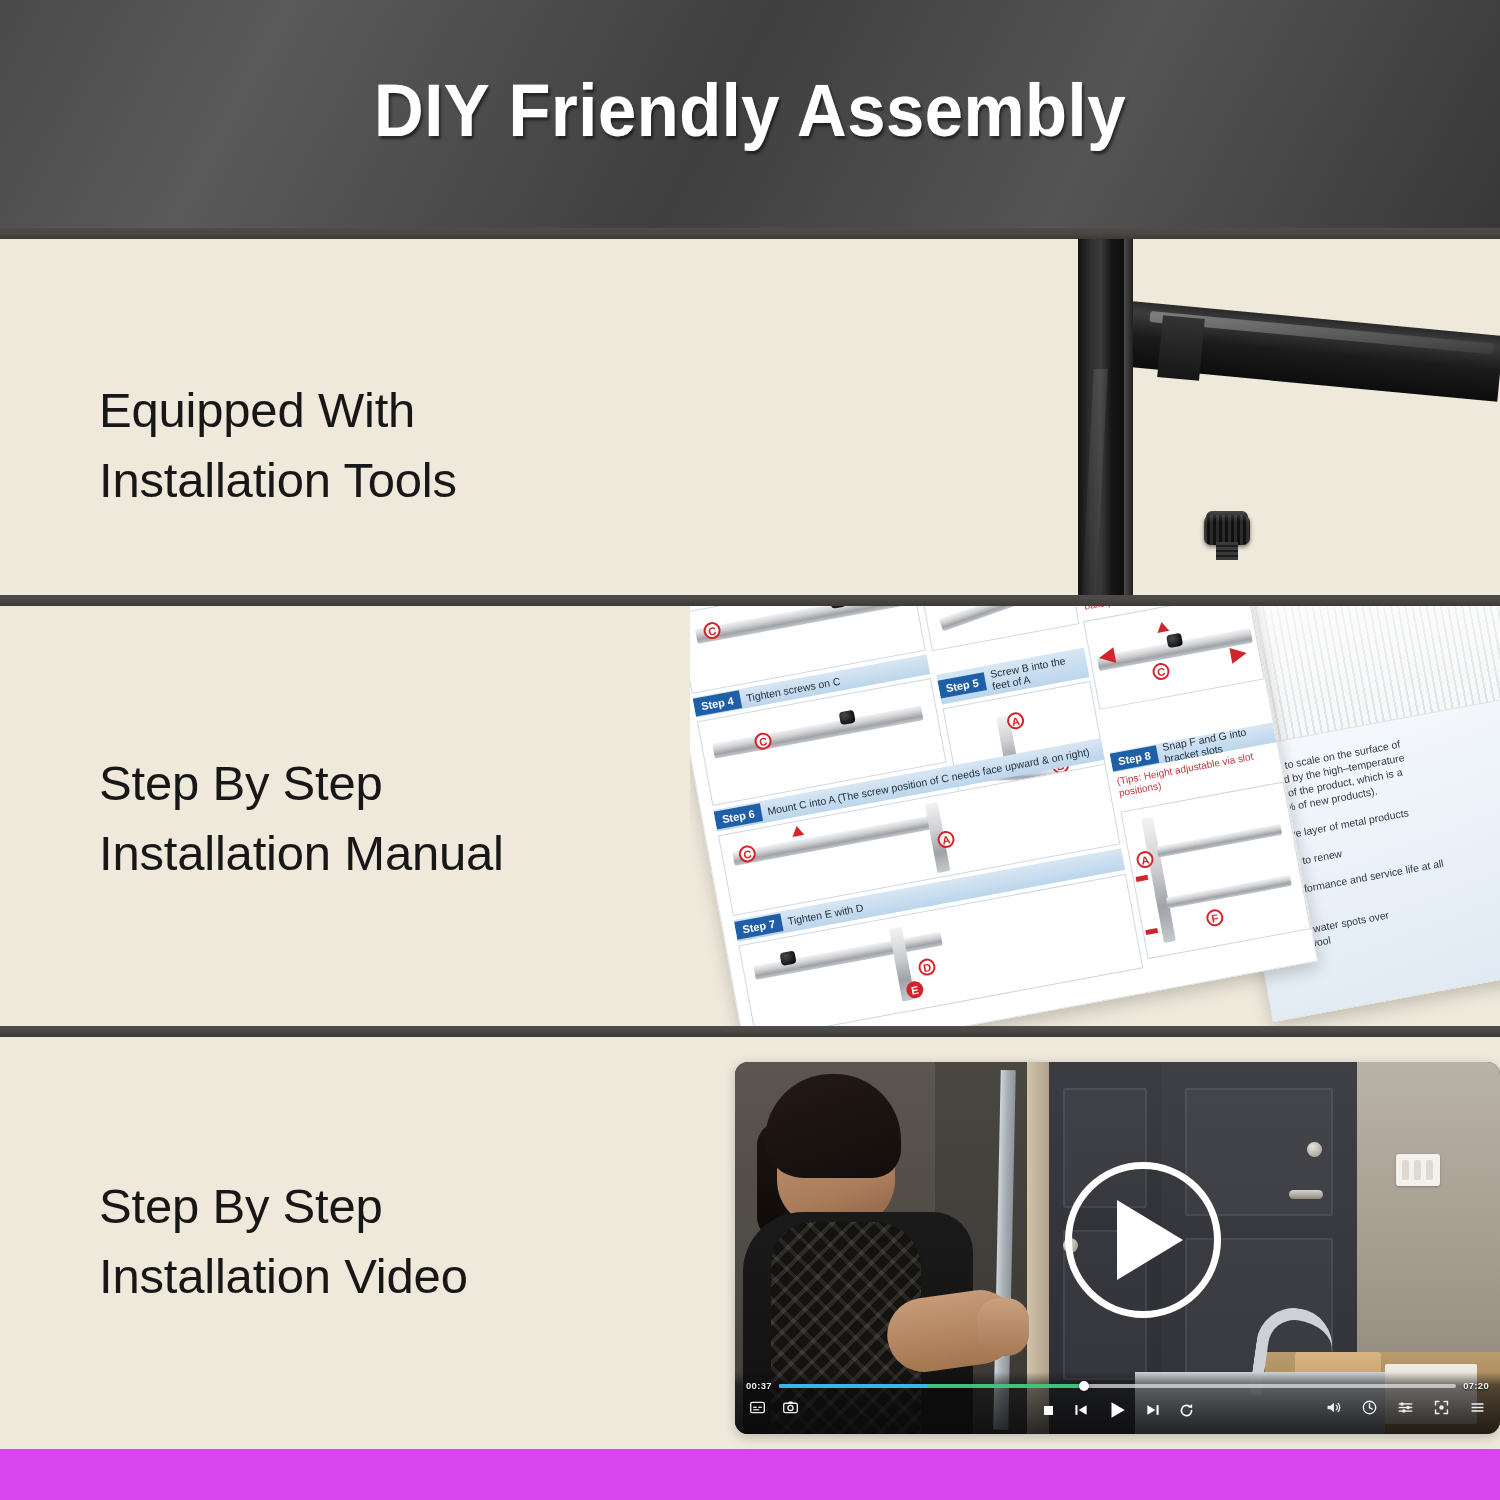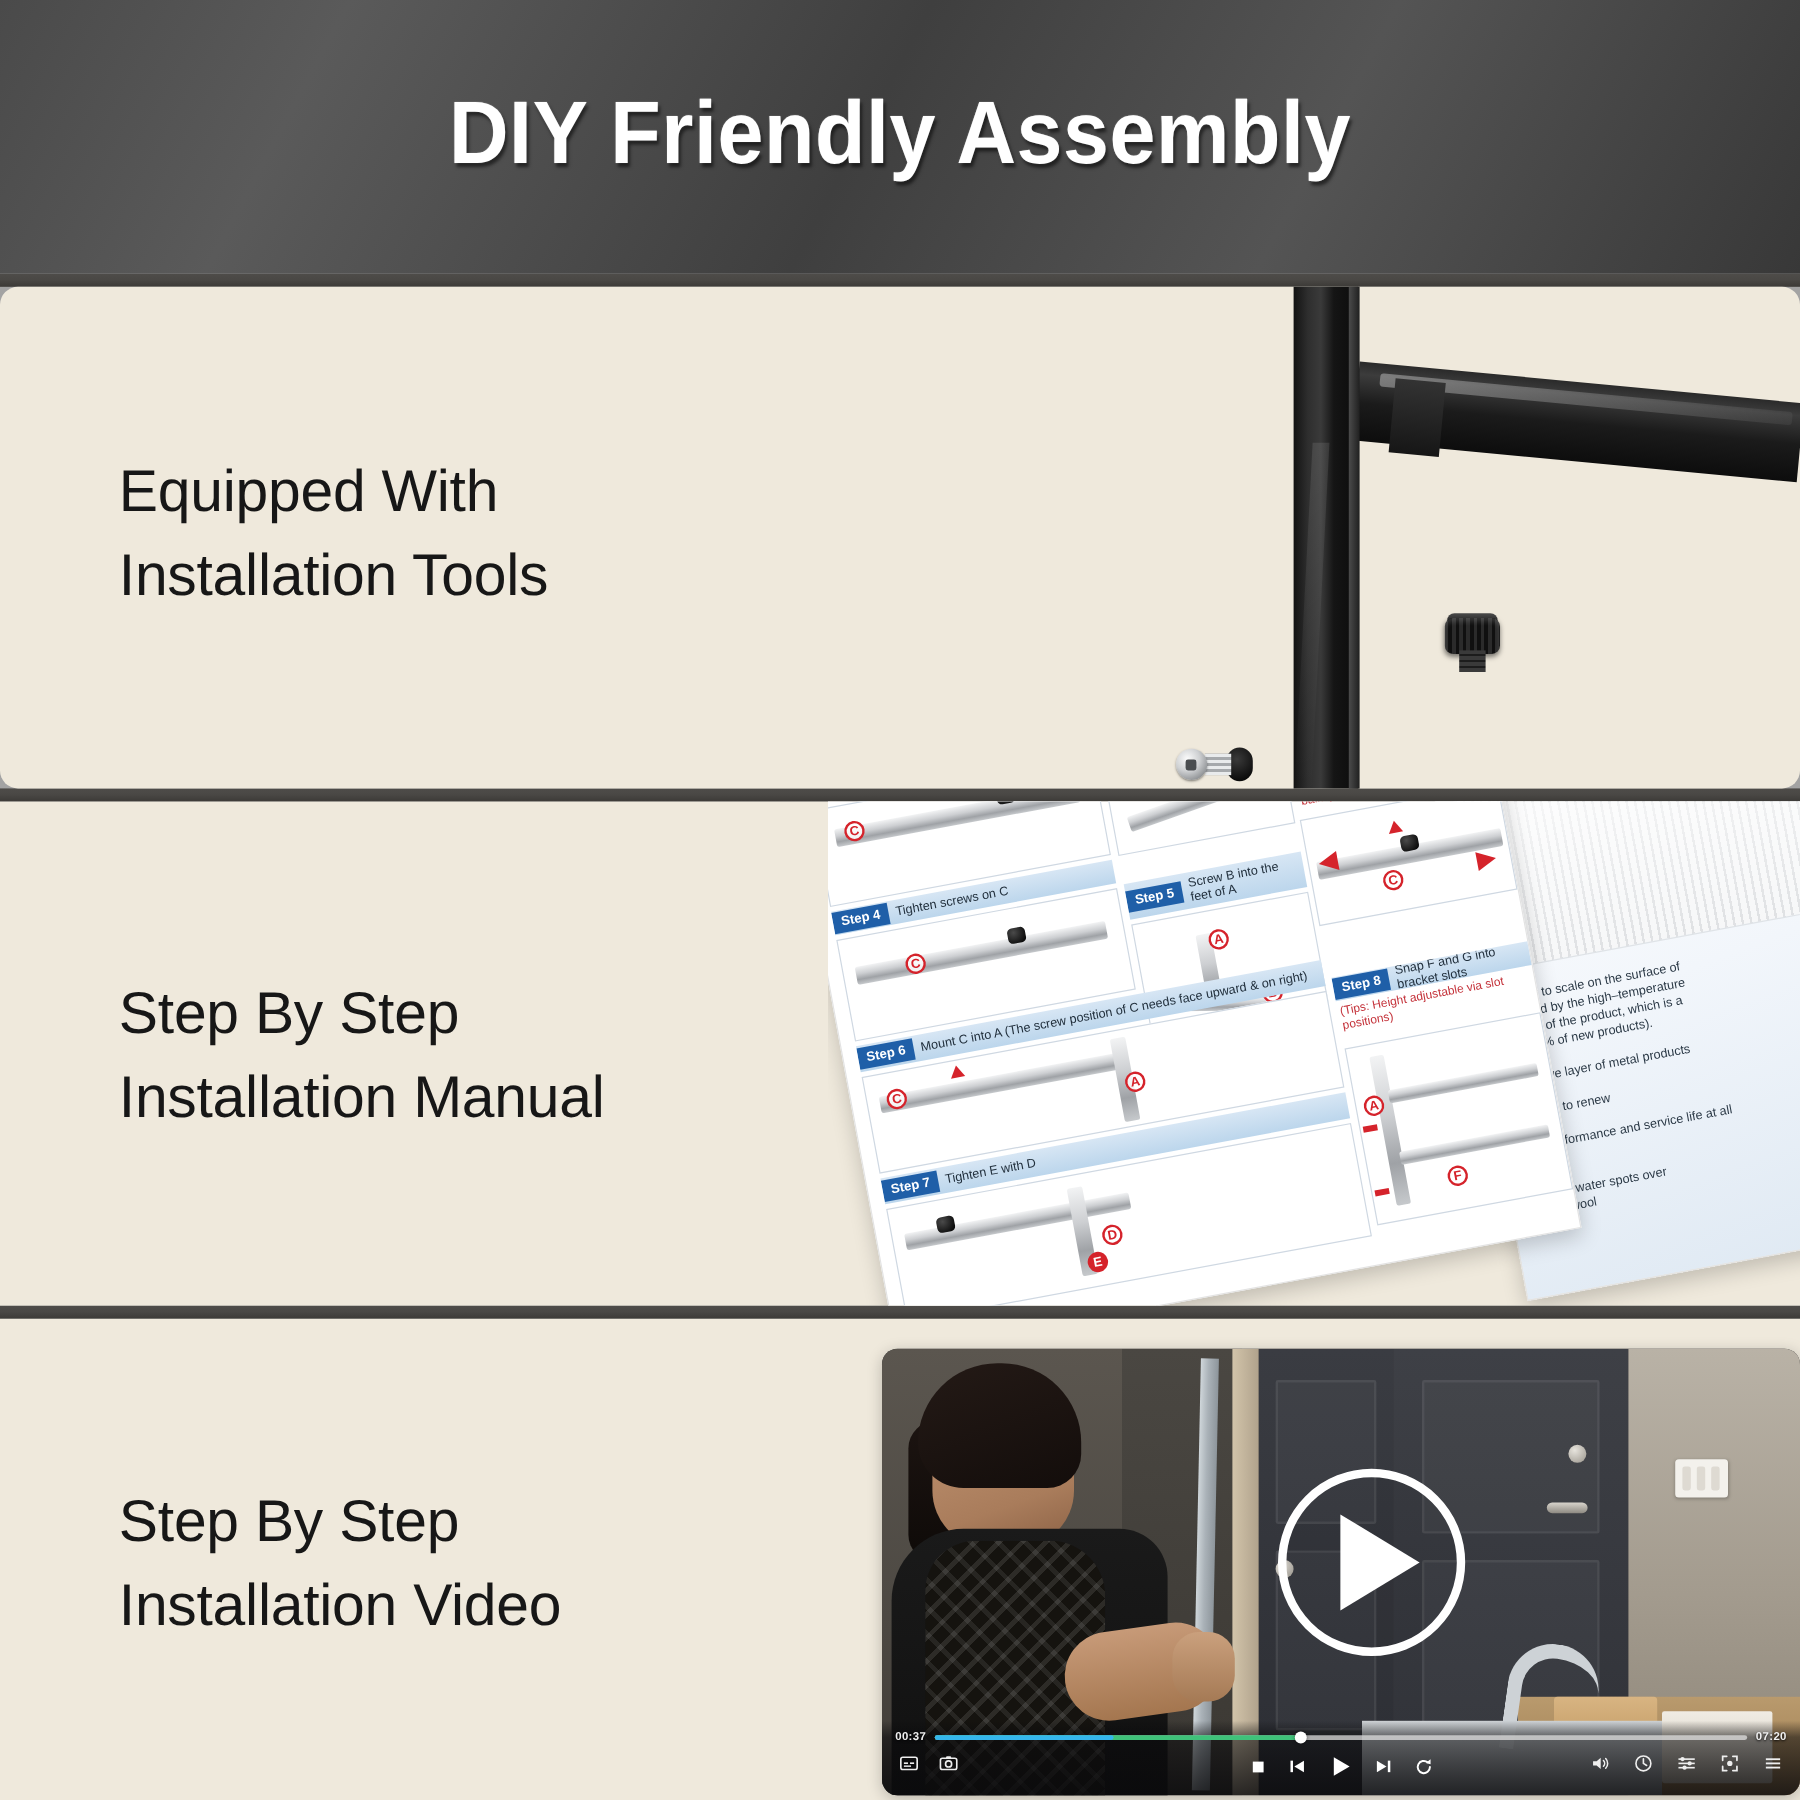--- a/index.html
+++ b/index.html
@@ -2,21 +2,21 @@
 <html><head>
 <meta charset="utf-8">
 <style>
   * { box-sizing: border-box; margin: 0; padding: 0; }
   html, body {
     width: 1500px; height: 1500px;
     background: #efe9dc;
     font-family: "Liberation Sans", sans-serif;
     overflow: hidden;
   }
-  .page { position: relative; width: 1500px; height: 1500px; background: #a3a3a3; }
+  .page { position: relative; width: 1500px; height: 1500px; background: #d946ef; }
 
   
   .header {
     position: relative;
     width: 1500px; height: 228px;
     background: linear-gradient(118deg, #4a4a4a 0%, #5a5a5a 18%, #3f3f3f 48%, #545454 72%, #383838 100%);
     overflow: hidden;
   }
   .header-title {
     position: absolute;
@@ -35,21 +35,21 @@
     background: linear-gradient(180deg, #4e4c49 0%, #4a4845 45%, #3c3a37 100%);
   }
 
   
   .panel {
     position: relative;
     width: 1500px;
     background: #efe9dc;
     overflow: hidden;
   }
-  .panel-1 { height: 418px; border-radius: 15px; }
+  .panel-1 { height: 356px; }
   .panel-2 { height: 420px; }
   .panel-3 { height: 412px; }
 
   .panel-label {
     position: absolute;
     left: 99px;
     font-size: 49px;
     line-height: 1.42;
     color: #171717;
     font-weight: 400;

